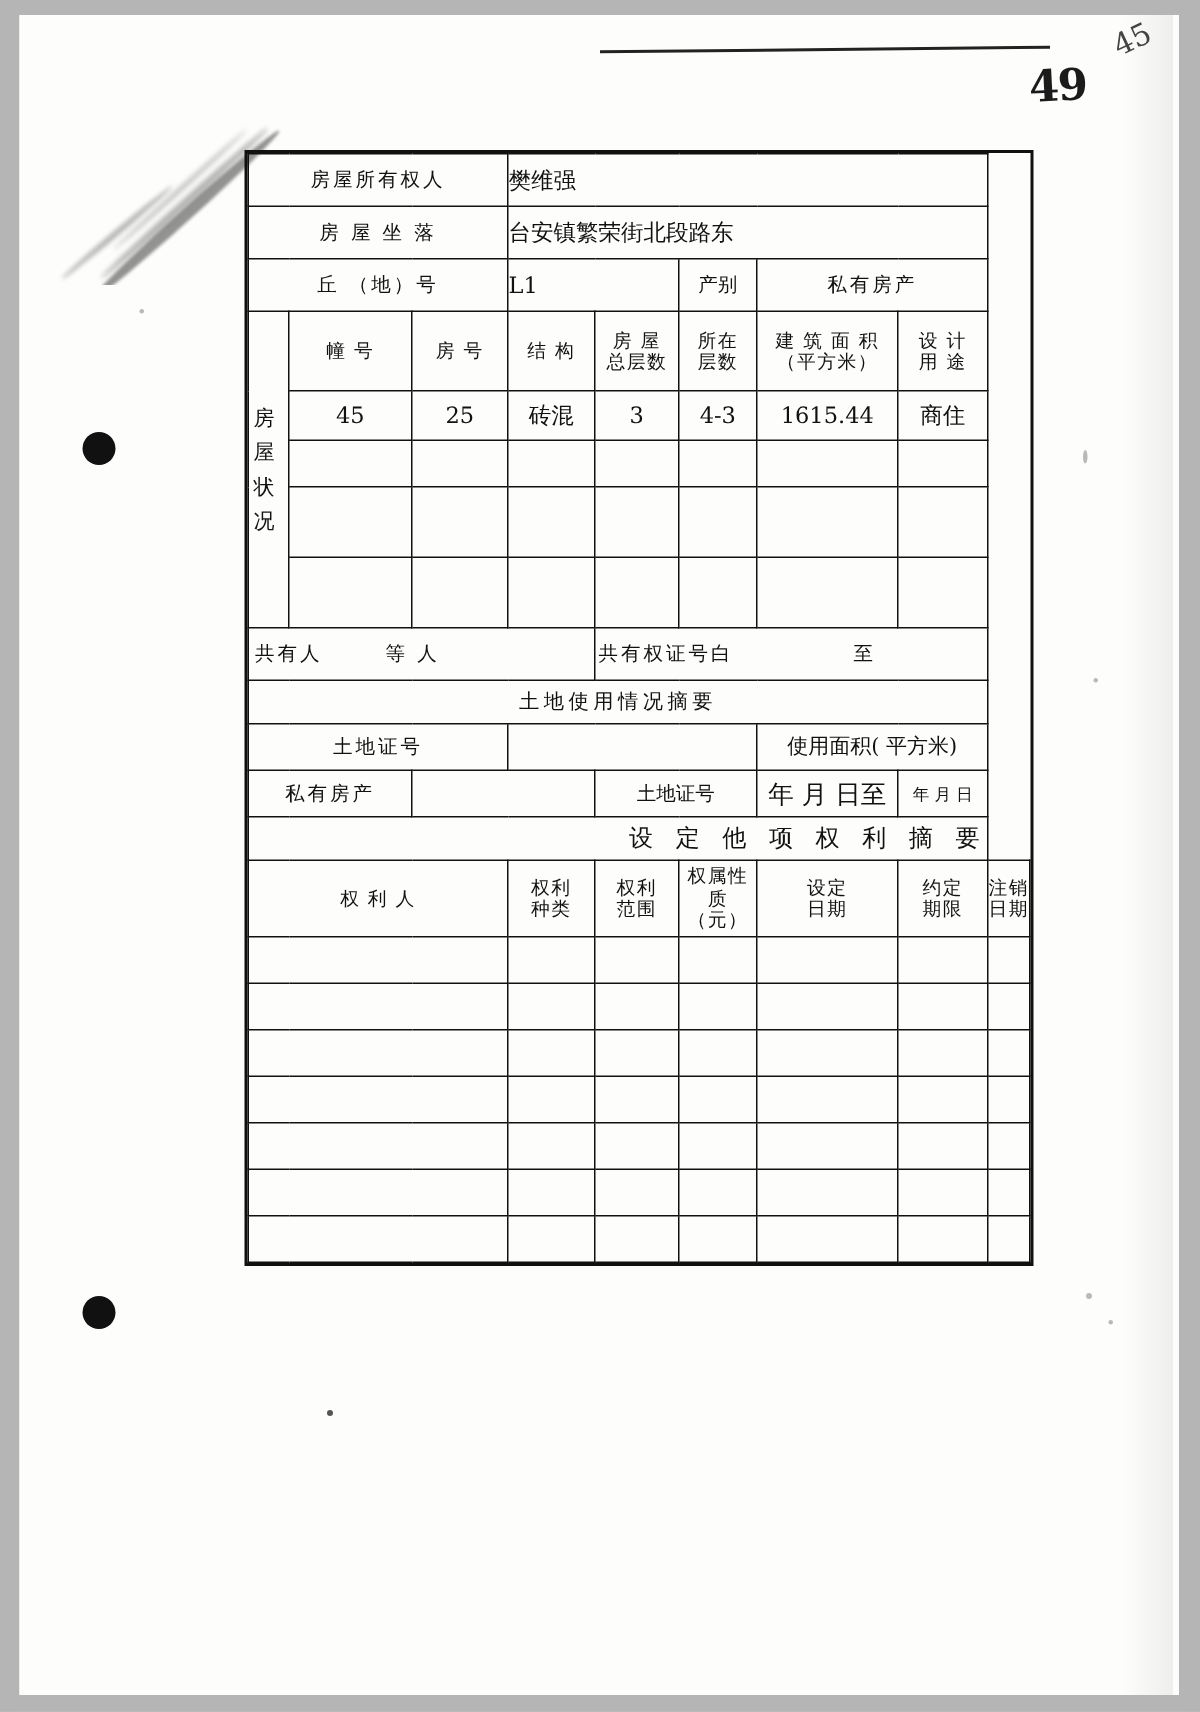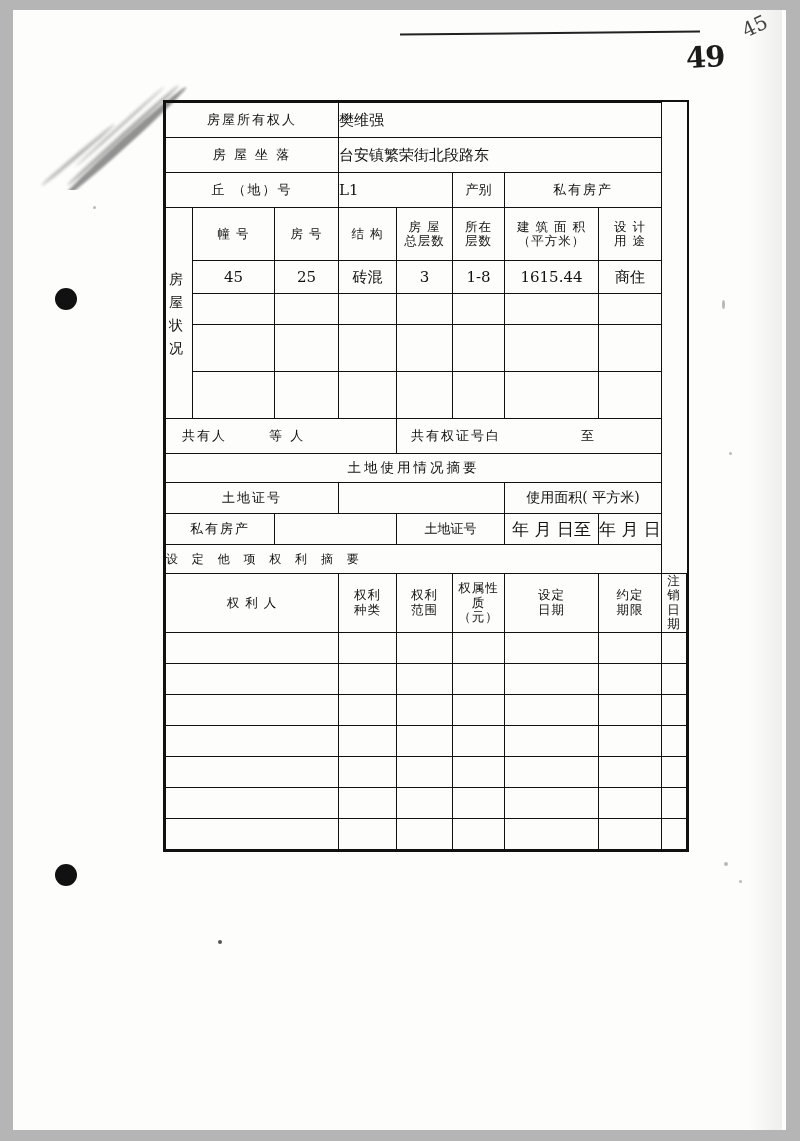--- a/index.html
+++ b/index.html
@@ -157,22 +157,22 @@
   }
   .vert span { display: block; margin: 9px 0; }
 
   .section-title {
     text-align: center;
     font-size: 13.5px;
     letter-spacing: 3px;
     height: 28px;
   }
   .section-title-2 {
-    text-align: left;
-    font-size: 12px;
+    text-align: right;
+    font-size: 16px;
     letter-spacing: 5px;
     height: 28px;
   }
   .blank-row td { height: 30px; }
 
   .inline-row {
     display: flex;
     align-items: center;
     height: 100%;
     font-size: 13px;
@@ -293,21 +293,21 @@
           <div>设 计</div>
           <div>用 途</div>
         </td>
       </tr>
 
       <tr>
         <td class="center hand h32">45</td>
         <td class="center hand">25</td>
         <td class="center hand">砖混</td>
         <td class="center hand">3</td>
-        <td class="center hand">1-8</td>
+        <td class="center hand">4-3</td>
         <td class="center hand">1615.44</td>
         <td class="center hand">商住</td>
       </tr>
 
       <tr class="blank-row">
         <td></td>
         <td></td>
         <td></td>
         <td></td>
         <td></td>
@@ -327,28 +327,28 @@
         <td style="height:46px"></td>
         <td></td>
         <td></td>
         <td></td>
         <td></td>
         <td></td>
         <td></td>
       </tr>
 
       <tr>
-        <td class="h34" colspan="4" style="padding-left:16px">
+        <td class="h34" colspan="4" style="padding-left:4px">
           <div class="inline-row">
             <span>共有人</span>
             <span class="sp" style="width:42px"></span>
             <span>等      人</span>
           </div>
         </td>
-        <td colspan="4" style="padding-left:14px">
+        <td colspan="4" style="padding-left:2px">
           <div class="inline-row">
             <span>共有权证号白</span>
             <span class="sp" style="width:80px"></span>
             <span>至</span>
           </div>
         </td>
       </tr>
 
       <tr>
         <td class="section-title" colspan="8">土地使用情况摘要</td>
@@ -358,21 +358,21 @@
         <td class="lbl h30" colspan="3">土地证号</td>
         <td colspan="3"></td>
         <td class="lbl lbl-tight" colspan="2" style="font-size:14px">使用面积( 平方米)</td>
       </tr>
 
       <tr>
         <td class="lbl h30" colspan="2">私有房产</td>
         <td colspan="2"></td>
         <td class="lbl lbl-tight" colspan="2">土地证号</td>
         <td class="lbl lbl-tight" style="font-size:17px">年   月   日至</td>
-        <td class="lbl lbl-tight" style="font-size:17px">年   月   日</td>
+        <td class="lbl lbl-tight" style="font-size:11px">年   月   日</td>
       </tr>
 
       <tr>
         <td class="section-title-2" colspan="8">设 定 他 项 权 利 摘 要</td>
       </tr>
 
       <tr>
         <td class="twoline" colspan="3" style="height:50px">
           <div>权  利  人</div>
           <div></div>

